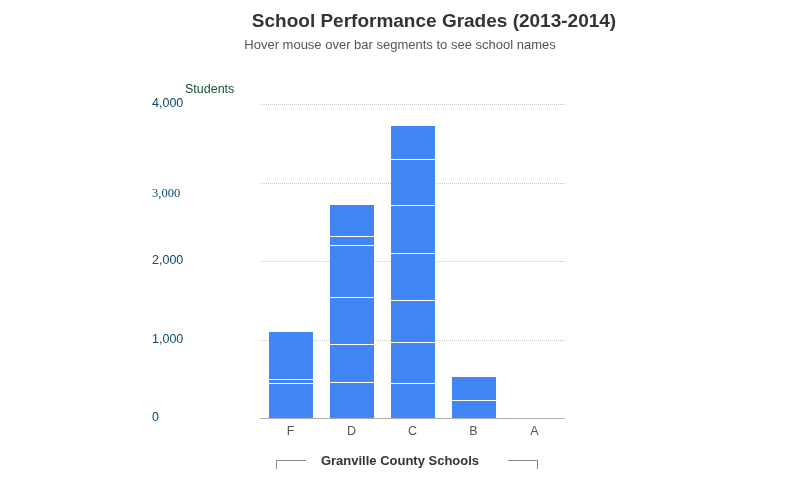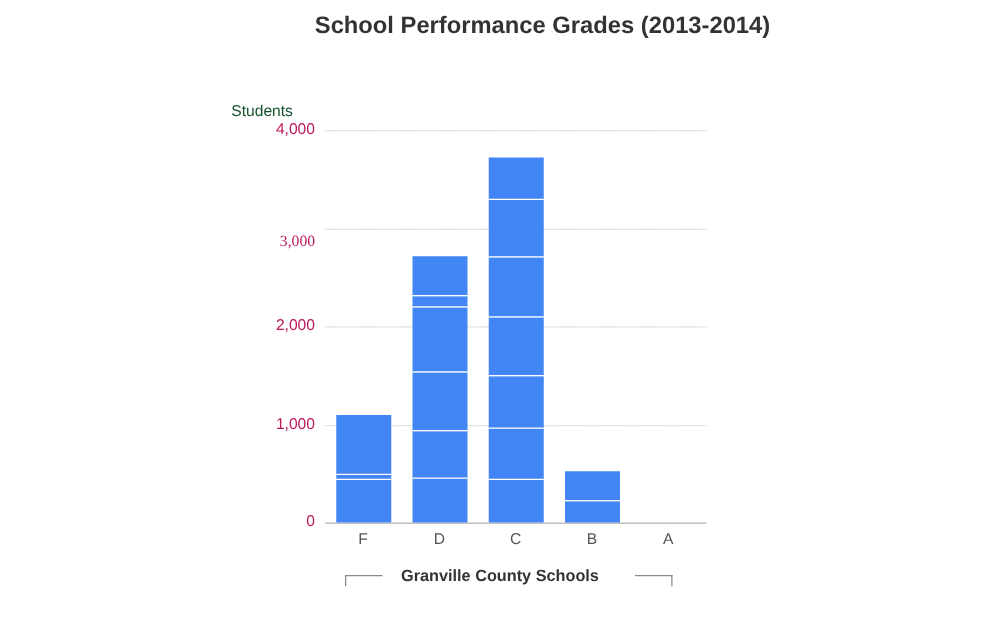--- a/index.html
+++ b/index.html
@@ -67,22 +67,21 @@
     left: 0;
     top: 314px;
     width: 305px;
     height: 0;
     border-top: 1px solid #b0b0b0;
   }
   .ytick {
     position: absolute;
     right: 548px;
     font-size: 12.5px;
-    color: #be185d;
-    text-align: right;
+    color: #0c4a6e;
     width: 100px;
     transform: translateY(-8px);
   }
   .bar {
     position: absolute;
     bottom: 0;
     width: 44px;
     background: #4285f4;
   }
   .seg {
@@ -132,20 +131,21 @@
     width: 30px;
     border-left: none;
   }
 </style>
 </head>
 <body>
 
 <div class="chart-root">
 
   <div class="chart-title">School Performance Grades (2013-2014)</div>
+  <div class="chart-subtitle">Hover mouse over bar segments to see school names</div>
   <div class="y-axis-title">Students</div>
 
   <div class="plot">
     <div id="gridlines">
         <div class="gridline" style="top: 235.5px;"></div>
         <div class="gridline" style="top: 157px;"></div>
         <div class="gridline" style="top: 78.5px;"></div>
         <div class="gridline" style="top: 0px;"></div>
       </div>
     <div class="axis-line"></div>

